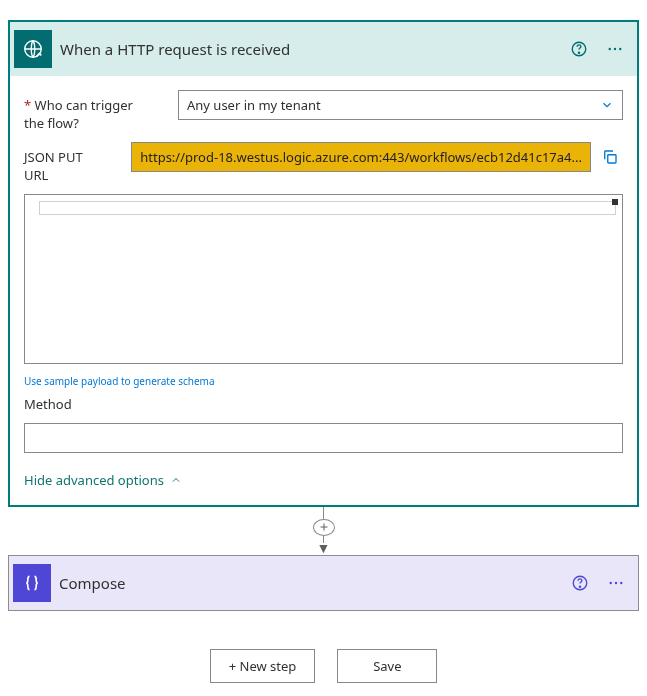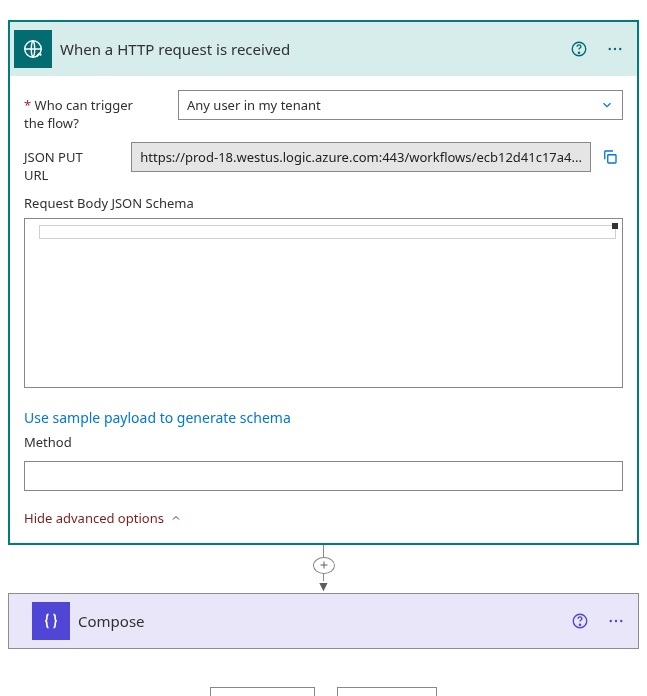--- a/index.html
+++ b/index.html
@@ -12,21 +12,21 @@
   .card {
     border: 1px solid #8d8d8d;
     background: #fff;
   }
   .card.trigger { border: 2px solid #007c7c; }
   .card-header {
     display: flex; align-items: center;
     padding: 8px 8px 8px 0; gap: 8px;
   }
   .card-header.trigger-hdr { background: #d6edec; }
-  .card-header.compose-hdr { background: #e8e6f8; padding-left: 19px; }
+  .card-header.compose-hdr { background: #e8e6f8; }
   .hdr-icon {
     width: 38px; height: 38px; display:flex; align-items:center; justify-content:center;
     margin-left: 4px;
   }
   .hdr-icon.globe { background: #036c70; color:#fff;}
   .hdr-icon.json { background: #4f46d6; color:#fff;}
   .hdr-title { flex: 1; font-size: 15px; }
   .hdr-help, .hdr-more { width:28px; height:28px; display:flex; align-items:center;justify-content:center; cursor:pointer; color:#036c70;}
   .hdr-more.compose-more, .hdr-help.compose-help { color:#4f46d6; }
   .card-body { padding: 14px 14px 16px 14px; }
@@ -36,34 +36,34 @@
   .field-control { flex:1; display:flex; gap:6px; align-items:center; }
   .select-box, .text-input {
     height: 30px; width: 100%;
     border: 1px solid #8a8886; background:#fff;
     display:flex; align-items:center; padding:0 8px;
     font-size:13px; position:relative;
   }
   .select-box { justify-content: space-between; cursor:pointer;align-items:center;}
   .chev { color:#0078d4; }
   .url-box {
-    height:30px; flex:1; background:#e5e5e5; color:#222;
+    height:30px; flex:1; background:#eab308; color:#222;
     border:1px solid #8a8886; display:flex; align-items:center;
     padding:0 8px; font-size:13px; overflow:hidden; white-space:nowrap; text-overflow:ellipsis;
   }
   .copy-btn { width:26px; height:26px; display:flex; align-items:center;justify-content:center; cursor:pointer; color:#0078d4;}
   .schema-label { font-size:13px; margin: 10px 0 6px 0;}
   .schema-area {
     width:100%; height:170px; border:1px solid #8a8886; background:#fff; resize:none;
     position:relative; font-size:13px;
   }
   .schema-area .bar { height:14px; border:1px solid #d0d0d0; margin:6px 6px 0 14px; }
   .schema-area .bar-r { position:absolute; right:4px; top:4px; width:6px; height:6px; background:#333;}
-  .link { color:#0078d4; font-size:14px; cursor:pointer; display:inline-block; margin-top:20px;}
-  .adv { color:#7f1d1d; font-size:13px; cursor:pointer; margin-top:18px; display:flex; align-items:center; gap:6px;}
+  .link { color:#0078d4; font-size:10px; cursor:pointer; display:inline-block; margin-top:10px;}
+  .adv { color:#0f766e; font-size:13px; cursor:pointer; margin-top:18px; display:flex; align-items:center; gap:6px;}
   .connector {
     display:flex; flex-direction:column; align-items:center; position: relative; height: 48px;
   }
   .connector .vline { width:1px; background:#8a8886; height:16px;}
   .connector .plus-circ {
     width:22px; height:22px; border-radius:50%; border:1px solid #8a8886; background:#fff;
     display:flex;align-items:center;justify-content:center;color:#605e5c;cursor:pointer;font-weight:600;
   }
   .connector .arrowhead { color:#605e5c; font-size:14px; line-height:10px; margin-bottom:2px;}
   .footer-btns { display:flex; justify-content:center; gap:22px; margin-top:38px;}
@@ -126,21 +126,20 @@
         <div class="url-box">https://prod-18.westus.logic.azure.com:443/workflows/ecb12d41c17a4...</div>
         <div class="copy-btn">
           <svg width="18" height="18" viewBox="0 0 24 24" fill="none" stroke="currentColor" stroke-width="1.8">
               <rect x="9" y="9" width="11" height="11" rx="1"></rect>
               <path d="M5 15V5a1 1 0 011-1h10"></path>
             </svg>
         </div>
       </div>
     </div>
 
-    <div class="schema-label">Request Body JSON Schema</div>
     <div class="schema-area">
       <div class="bar"></div>
         <div class="bar-r"></div>
     </div>
     <span class="link">Use sample payload to generate schema</span>
 
     <div class="field-row" style="">
       <div class="field-label">Method</div>
     </div>
 

